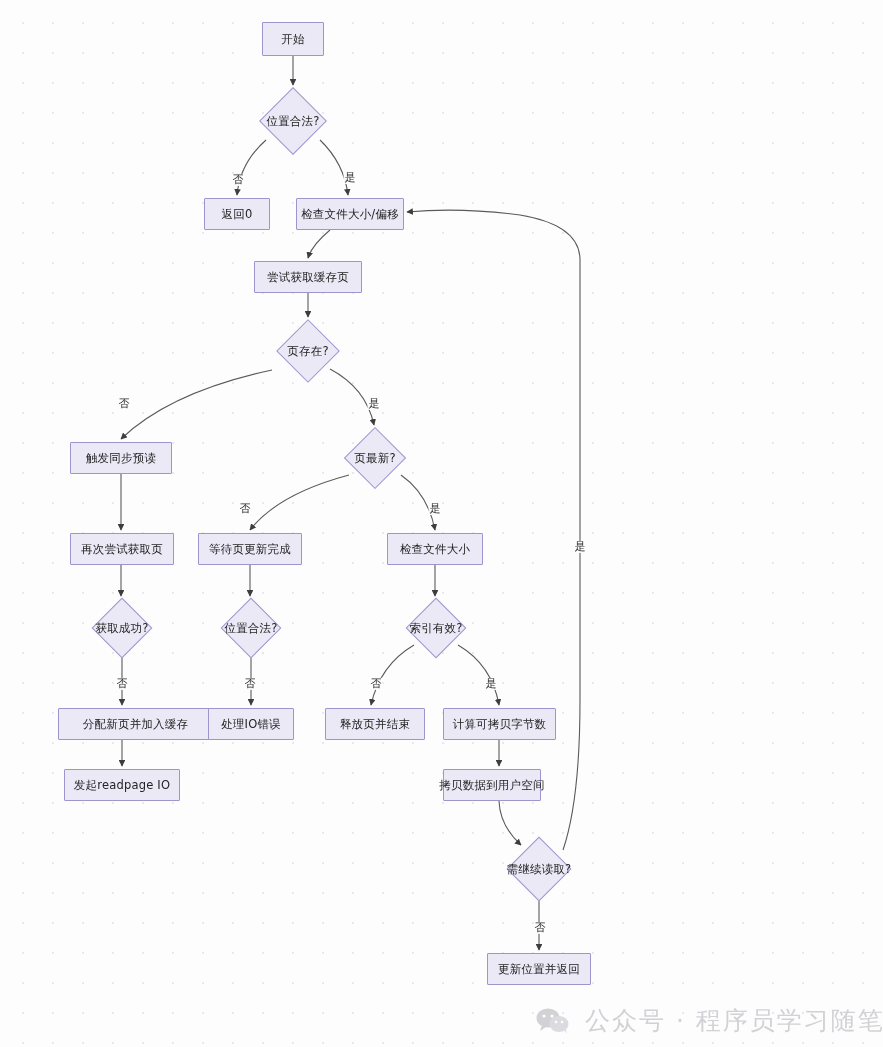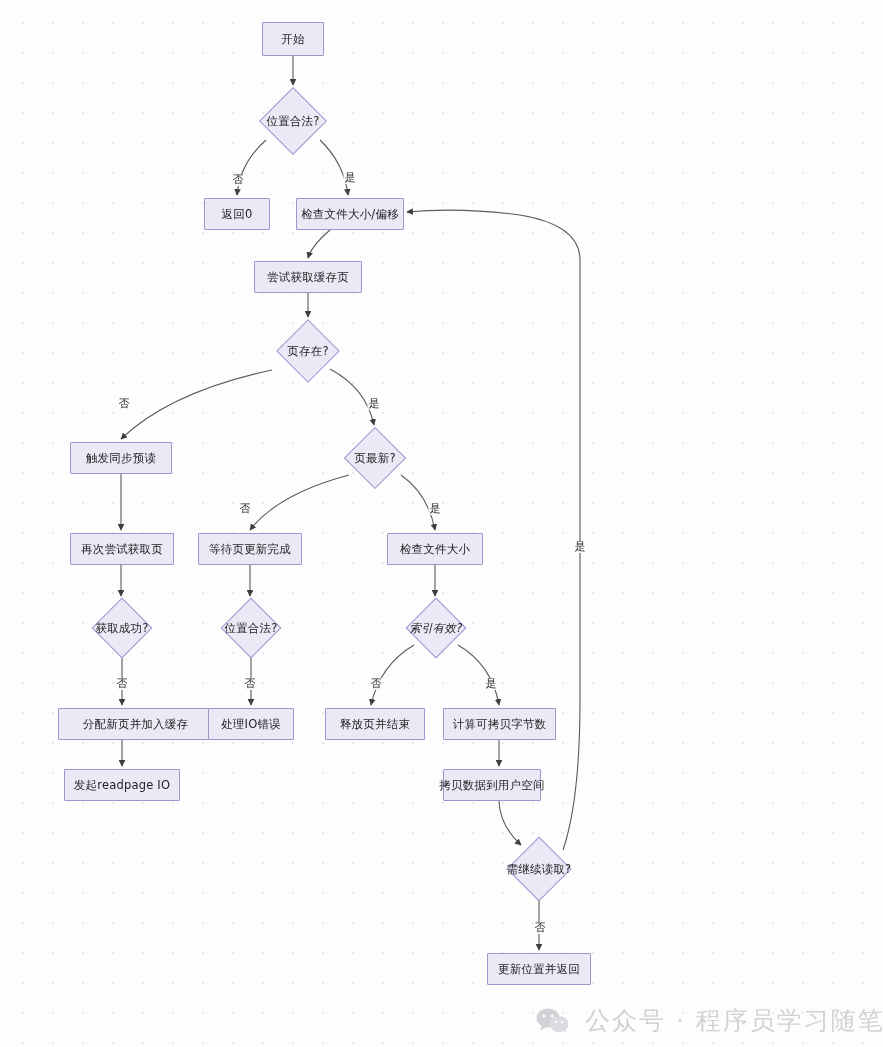--- a/index.html
+++ b/index.html
@@ -192,21 +192,21 @@
   <div class="node diamond" style="left:85px;top:599px;width:74px;height:58px;">
     <span class="dshape" style="width:41px;height:41px;"></span>
     <span class="dlabel">获取成功?</span>
   </div>
 
   <div class="node diamond" style="left:214px;top:599px;width:74px;height:58px;">
     <span class="dshape" style="width:41px;height:41px;"></span>
     <span class="dlabel">位置合法?</span>
   </div>
 
-  <div class="node diamond" style="left:398px;top:599px;width:76px;height:58px;font-style:italic;">
+  <div class="node diamond" style="left:398px;top:599px;width:76px;height:58px;">
     <span class="dshape" style="width:41px;height:41px;"></span>
     <span class="dlabel">索引有效?</span>
   </div>
 
   <div class="node rect" style="left:58px;top:708px;width:155px;height:32px;">
     <span>分配新页并加入缓存</span>
   </div>
 
   <div class="node rect" style="left:208px;top:708px;width:86px;height:32px;">
     <span>处理IO错误</span>

